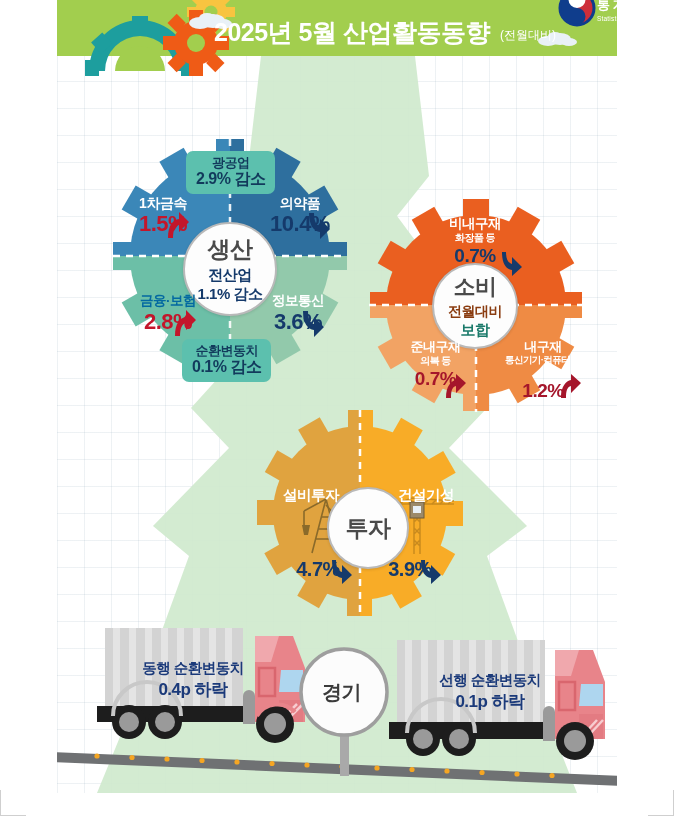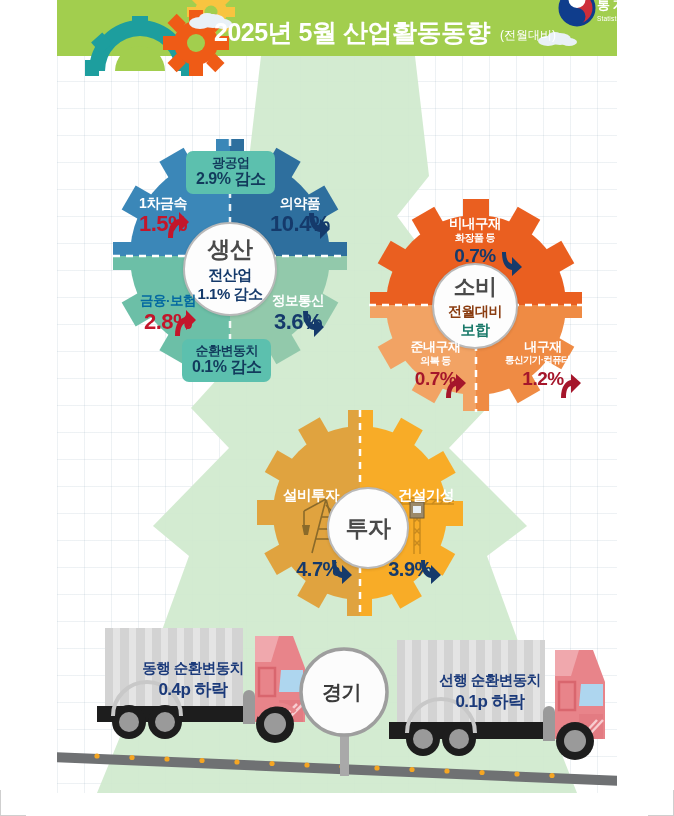--- a/index.html
+++ b/index.html
@@ -415,21 +415,21 @@
   </div>
   <div class="arrow" style="left:443px; top:373px;">
     <svg width="24" height="26" viewBox="0 0 24 26">
         <path d="M3 25 C3 13 8 8 13 7 L13 1 L23 10 L13 20 L13 13 C9 14 8 18 8 25 Z" fill="#a5162b"></path>
       </svg>
   </div>
 
   <div class="lbl" style="left:478px; top:340px; width:130px;">
     <div class="name" style="font-size:13px; color:#ffffff;">내구재</div>
     <div class="sub" style="font-size:9.5px; color:#ffffff;">통신기기·컴퓨터 등</div>
-    <div class="val" style="font-size:19px; color:#a5162b; margin-top:2px;">1.2%</div>
+    <div class="val" style="font-size:19px; color:#a5162b; margin-top:14px;">1.2%</div>
   </div>
   <div class="arrow" style="left:558px; top:373px;">
     <svg width="24" height="26" viewBox="0 0 24 26">
         <path d="M3 25 C3 13 8 8 13 7 L13 1 L23 10 L13 20 L13 13 C9 14 8 18 8 25 Z" fill="#a5162b"></path>
       </svg>
   </div>
 
   <div class="gearblock" style="left:251px; top:404px; width:218px; height:218px;">
     <svg width="218" height="218" viewBox="0 0 218 218">
       <mask id="mI">

